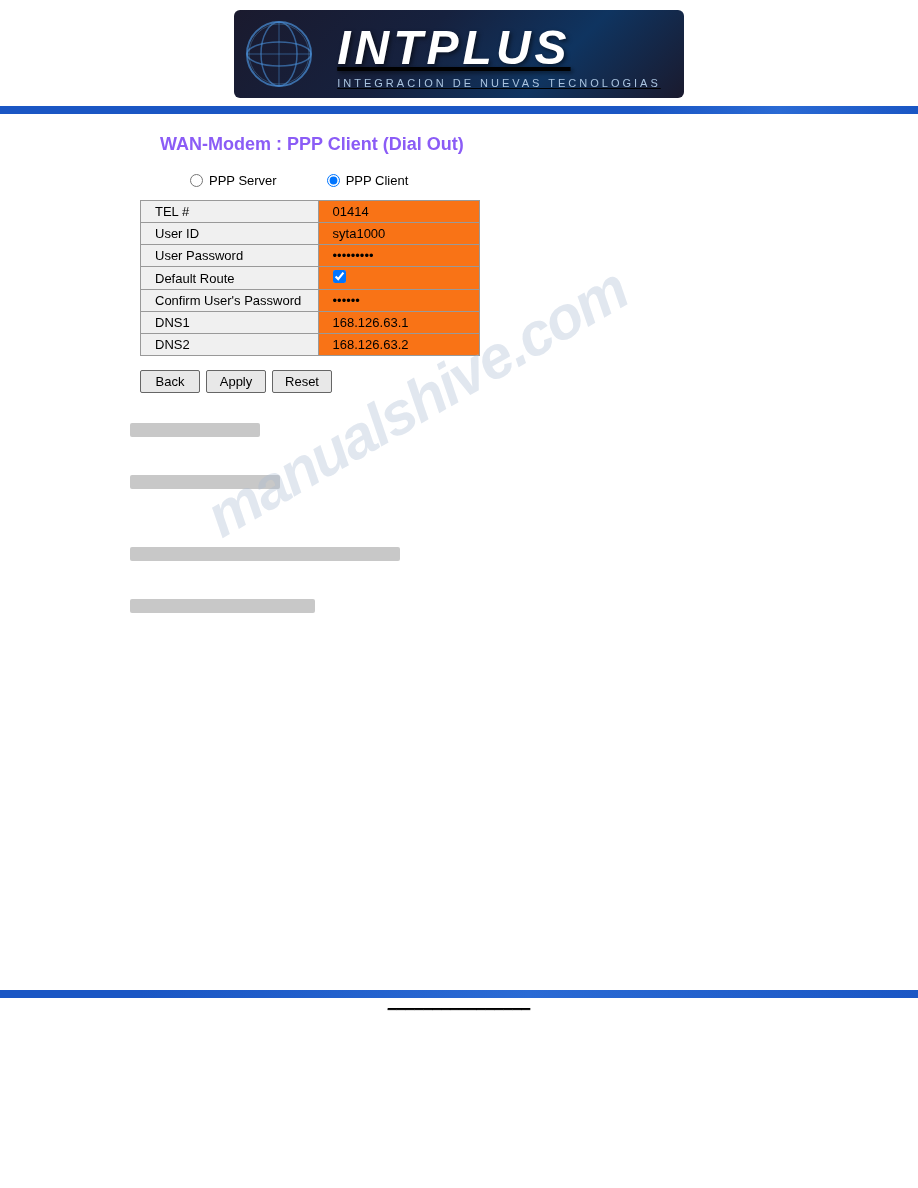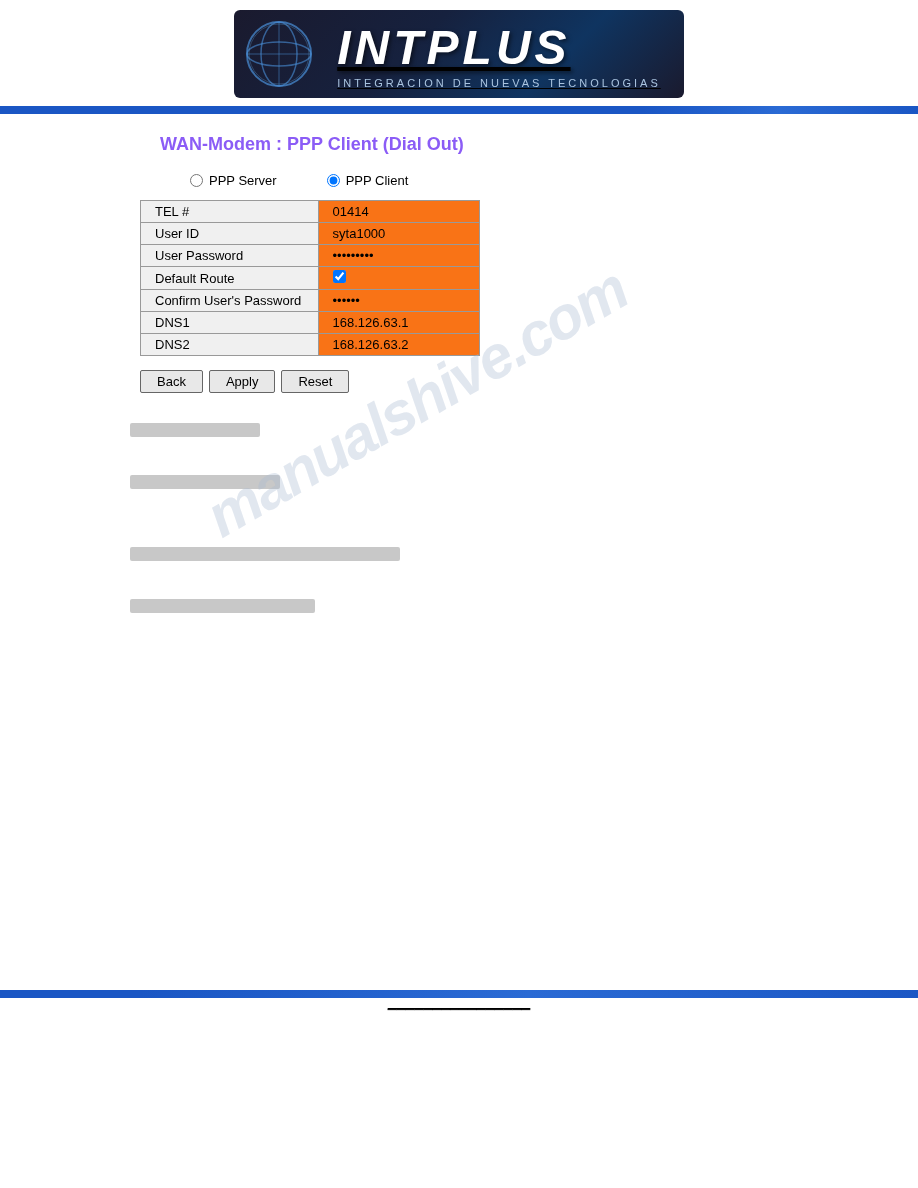--- a/index.html
+++ b/index.html
@@ -133,21 +133,21 @@
     }
 
     
     .button-row {
       margin-top: 14px;
       margin-left: 10px;
       display: flex;
       gap: 6px;
     }
     .btn {
-      padding: 3px 16px;
+      padding: 3px 10px;
       font-size: 13px;
       border: 1px solid #666;
       background: #e8e8e8;
       cursor: pointer;
       border-radius: 2px;
       min-width: 60px;
     }
 
     
     .watermark {

